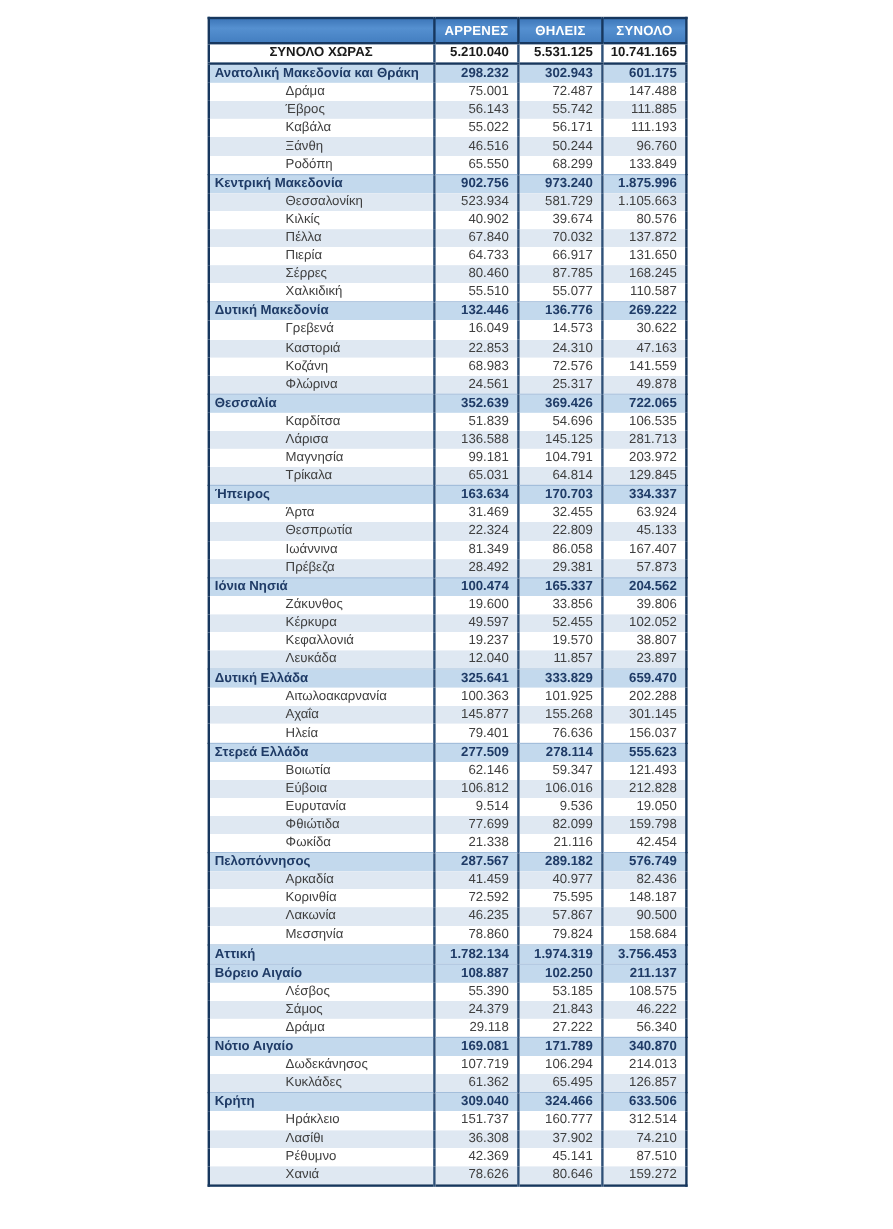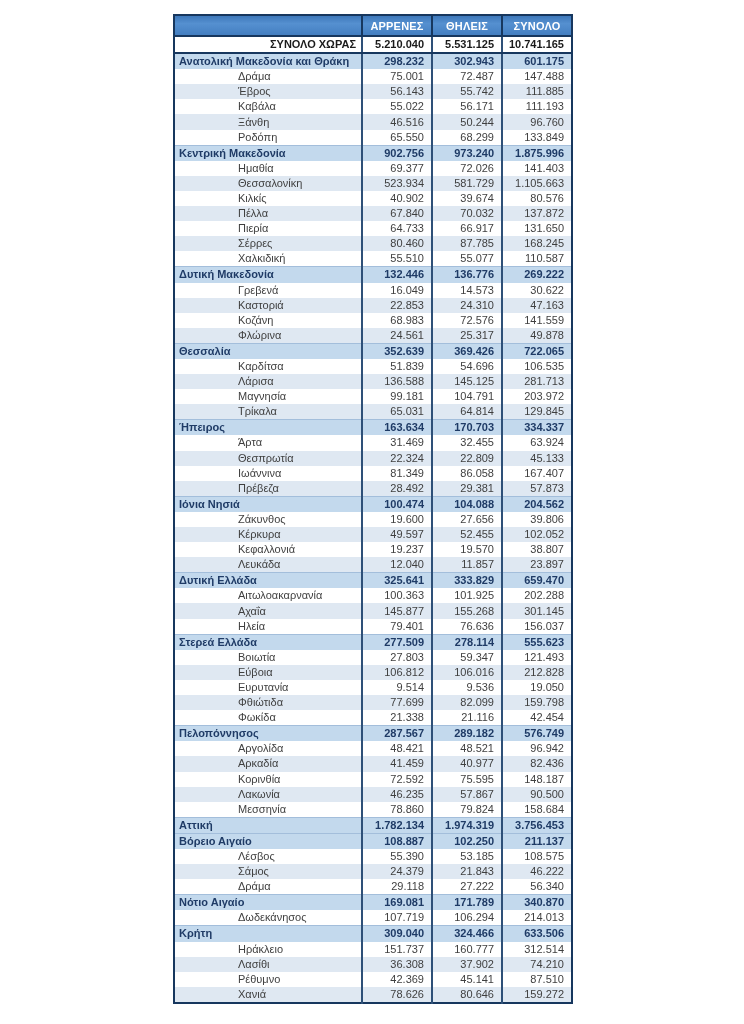--- a/index.html
+++ b/index.html
@@ -56,21 +56,21 @@
     text-align:right;
     padding-right:7px;
     border-left:2px solid var(--sep);
   }
   td.name{padding-left:4px;}
   tr.total td{
     font-weight:bold;
     color:var(--total-text);
     border-bottom:2px solid var(--border-dark);
   }
-  tr.total td.name{text-align:right;padding-right:5px;}
+  tr.total td.name{text-align:center;padding-right:5px;}
   tr.region td{
     background:var(--region-bg);
     font-weight:bold;
     color:var(--region-text);
     border-top:1px solid #A3BEDB;
     margin-left:19px;
   }
   tr.pref td{color:var(--pref-text);}
   tr.pref td.name{padding-left:63px;margin-left:24px;}
   tr.pref.stripe td{background:var(--stripe-bg);}
@@ -136,26 +136,20 @@
           <td class="num">65.550</td>
           <td class="num">68.299</td>
           <td class="num">133.849</td>
         </tr>
         <tr class="region">
           <td class="name">Κεντρική Μακεδονία</td>
           <td class="num">902.756</td>
           <td class="num">973.240</td>
           <td class="num">1.875.996</td>
         </tr>
-        <tr class="pref">
-          <td class="name">Ημαθία</td>
-          <td class="num">69.377</td>
-          <td class="num">72.026</td>
-          <td class="num">141.403</td>
-        </tr>
         <tr class="pref stripe">
           <td class="name">Θεσσαλονίκη</td>
           <td class="num">523.934</td>
           <td class="num">581.729</td>
           <td class="num">1.105.663</td>
         </tr>
         <tr class="pref">
           <td class="name">Κιλκίς</td>
           <td class="num">40.902</td>
           <td class="num">39.674</td>
@@ -271,27 +265,27 @@
         </tr>
         <tr class="pref stripe">
           <td class="name">Πρέβεζα</td>
           <td class="num">28.492</td>
           <td class="num">29.381</td>
           <td class="num">57.873</td>
         </tr>
         <tr class="region">
           <td class="name">Ιόνια Νησιά</td>
           <td class="num">100.474</td>
-          <td class="num">104.088</td>
+          <td class="num">165.337</td>
           <td class="num">204.562</td>
         </tr>
         <tr class="pref">
           <td class="name">Ζάκυνθος</td>
           <td class="num">19.600</td>
-          <td class="num">27.656</td>
+          <td class="num">33.856</td>
           <td class="num">39.806</td>
         </tr>
         <tr class="pref stripe">
           <td class="name">Κέρκυρα</td>
           <td class="num">49.597</td>
           <td class="num">52.455</td>
           <td class="num">102.052</td>
         </tr>
         <tr class="pref">
           <td class="name">Κεφαλλονιά</td>
@@ -330,21 +324,21 @@
           <td class="num">156.037</td>
         </tr>
         <tr class="region">
           <td class="name">Στερεά Ελλάδα</td>
           <td class="num">277.509</td>
           <td class="num">278.114</td>
           <td class="num">555.623</td>
         </tr>
         <tr class="pref">
           <td class="name">Βοιωτία</td>
-          <td class="num">27.803</td>
+          <td class="num">62.146</td>
           <td class="num">59.347</td>
           <td class="num">121.493</td>
         </tr>
         <tr class="pref stripe">
           <td class="name">Εύβοια</td>
           <td class="num">106.812</td>
           <td class="num">106.016</td>
           <td class="num">212.828</td>
         </tr>
         <tr class="pref">
@@ -364,26 +358,20 @@
           <td class="num">21.338</td>
           <td class="num">21.116</td>
           <td class="num">42.454</td>
         </tr>
         <tr class="region">
           <td class="name">Πελοπόννησος</td>
           <td class="num">287.567</td>
           <td class="num">289.182</td>
           <td class="num">576.749</td>
         </tr>
-        <tr class="pref">
-          <td class="name">Αργολίδα</td>
-          <td class="num">48.421</td>
-          <td class="num">48.521</td>
-          <td class="num">96.942</td>
-        </tr>
         <tr class="pref stripe">
           <td class="name">Αρκαδία</td>
           <td class="num">41.459</td>
           <td class="num">40.977</td>
           <td class="num">82.436</td>
         </tr>
         <tr class="pref">
           <td class="name">Κορινθία</td>
           <td class="num">72.592</td>
           <td class="num">75.595</td>
@@ -435,20 +423,26 @@
           <td class="name">Νότιο Αιγαίο</td>
           <td class="num">169.081</td>
           <td class="num">171.789</td>
           <td class="num">340.870</td>
         </tr>
         <tr class="pref">
           <td class="name">Δωδεκάνησος</td>
           <td class="num">107.719</td>
           <td class="num">106.294</td>
           <td class="num">214.013</td>
+        </tr>
+        <tr class="pref stripe">
+          <td class="name">Κυκλάδες</td>
+          <td class="num">61.362</td>
+          <td class="num">65.495</td>
+          <td class="num">126.857</td>
         </tr>
         <tr class="region">
           <td class="name">Κρήτη</td>
           <td class="num">309.040</td>
           <td class="num">324.466</td>
           <td class="num">633.506</td>
         </tr>
         <tr class="pref">
           <td class="name">Ηράκλειο</td>
           <td class="num">151.737</td>

